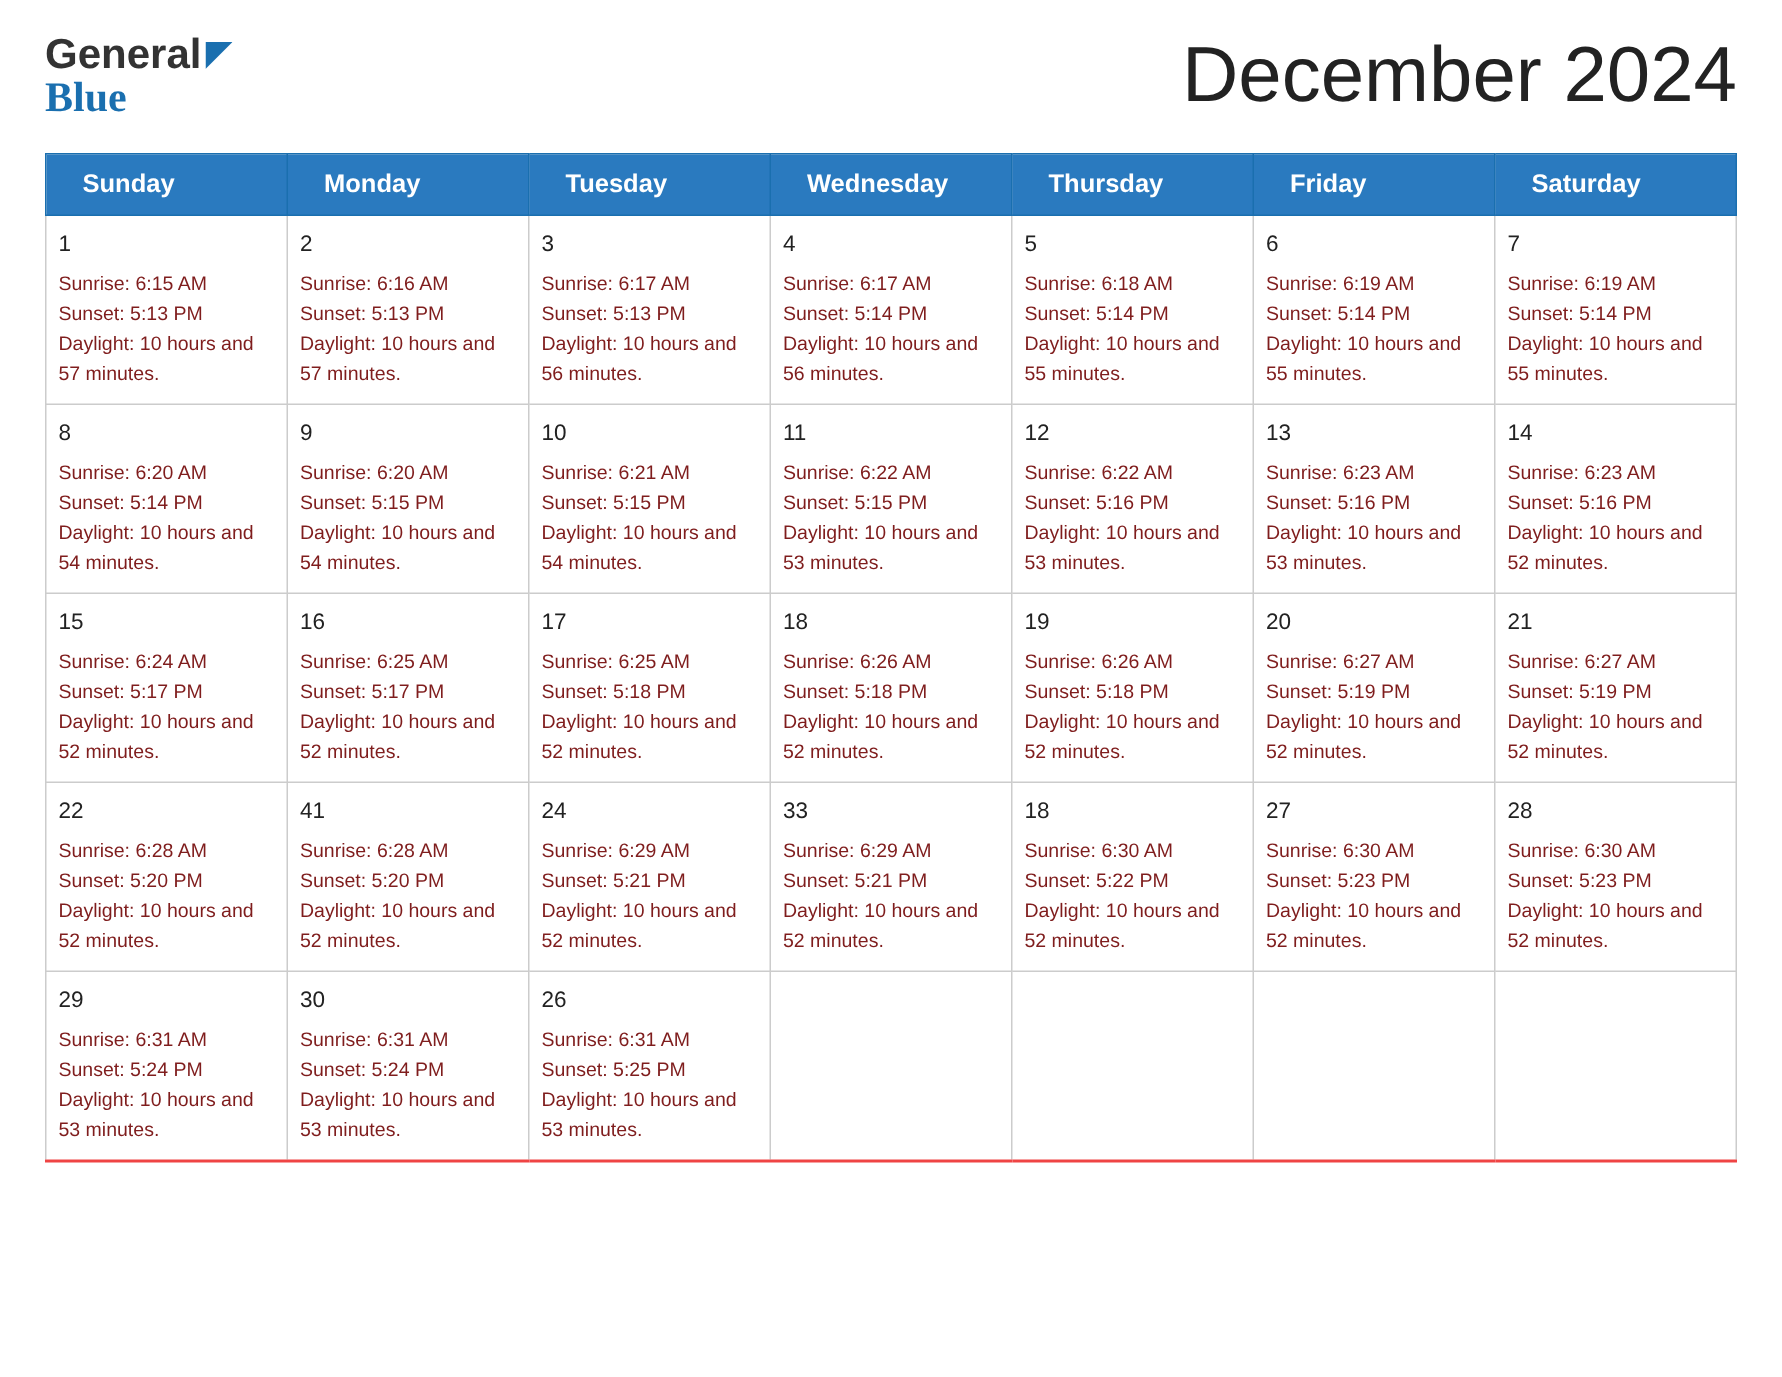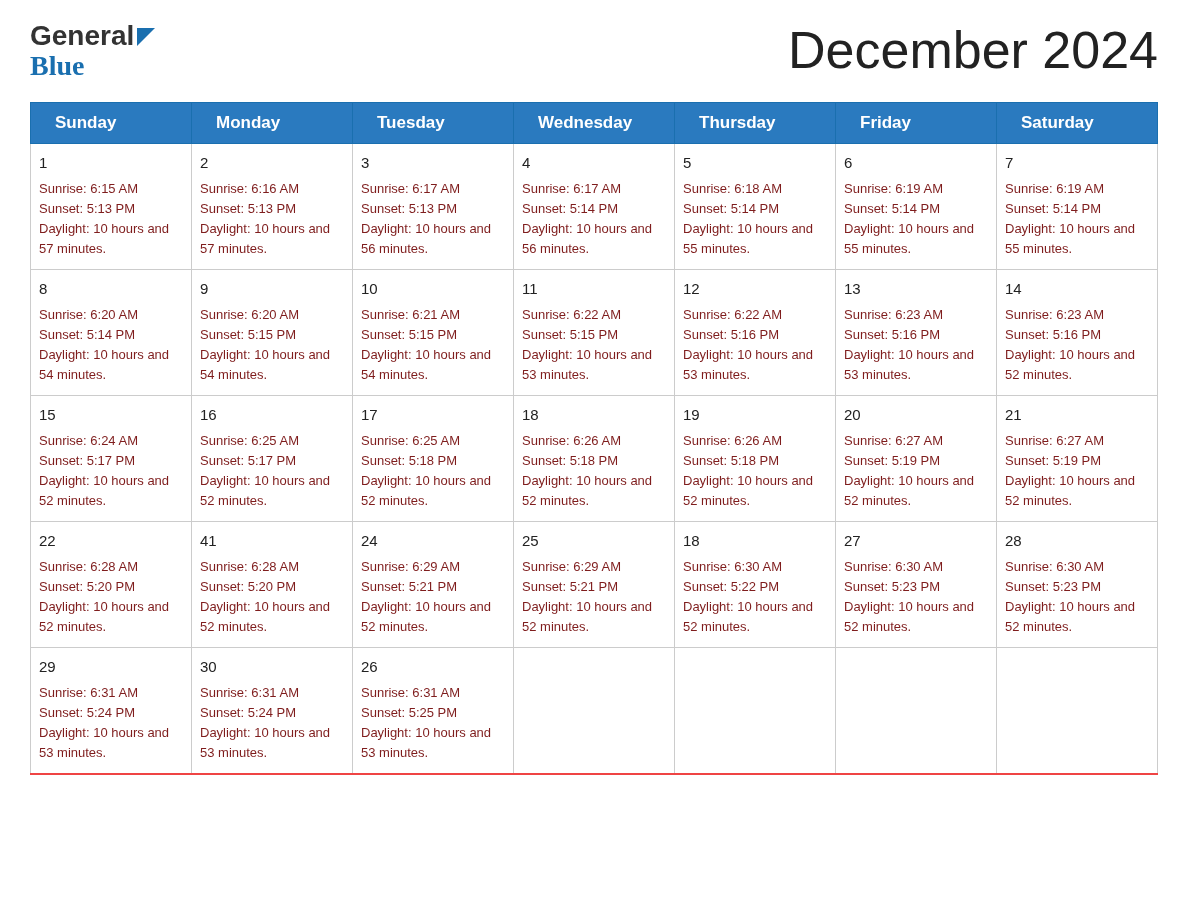--- a/index.html
+++ b/index.html
@@ -138,21 +138,21 @@
         <td><span class="day-number">17</span><span class="day-info">Sunrise: 6:25 AM<br>Sunset: 5:18 PM<br>Daylight: 10 hours and 52 minutes.</span></td>
         <td><span class="day-number">18</span><span class="day-info">Sunrise: 6:26 AM<br>Sunset: 5:18 PM<br>Daylight: 10 hours and 52 minutes.</span></td>
         <td><span class="day-number">19</span><span class="day-info">Sunrise: 6:26 AM<br>Sunset: 5:18 PM<br>Daylight: 10 hours and 52 minutes.</span></td>
         <td><span class="day-number">20</span><span class="day-info">Sunrise: 6:27 AM<br>Sunset: 5:19 PM<br>Daylight: 10 hours and 52 minutes.</span></td>
         <td><span class="day-number">21</span><span class="day-info">Sunrise: 6:27 AM<br>Sunset: 5:19 PM<br>Daylight: 10 hours and 52 minutes.</span></td>
       </tr>
       <tr>
         <td><span class="day-number">22</span><span class="day-info">Sunrise: 6:28 AM<br>Sunset: 5:20 PM<br>Daylight: 10 hours and 52 minutes.</span></td>
         <td><span class="day-number">41</span><span class="day-info">Sunrise: 6:28 AM<br>Sunset: 5:20 PM<br>Daylight: 10 hours and 52 minutes.</span></td>
         <td><span class="day-number">24</span><span class="day-info">Sunrise: 6:29 AM<br>Sunset: 5:21 PM<br>Daylight: 10 hours and 52 minutes.</span></td>
-        <td><span class="day-number">25</span><span class="day-info">Sunrise: 6:29 AM<br>Sunset: 5:21 PM<br>Daylight: 10 hours and 52 minutes.</span></td>
+        <td><span class="day-number">33</span><span class="day-info">Sunrise: 6:29 AM<br>Sunset: 5:21 PM<br>Daylight: 10 hours and 52 minutes.</span></td>
         <td><span class="day-number">18</span><span class="day-info">Sunrise: 6:30 AM<br>Sunset: 5:22 PM<br>Daylight: 10 hours and 52 minutes.</span></td>
         <td><span class="day-number">27</span><span class="day-info">Sunrise: 6:30 AM<br>Sunset: 5:23 PM<br>Daylight: 10 hours and 52 minutes.</span></td>
         <td><span class="day-number">28</span><span class="day-info">Sunrise: 6:30 AM<br>Sunset: 5:23 PM<br>Daylight: 10 hours and 52 minutes.</span></td>
       </tr>
       <tr>
         <td><span class="day-number">29</span><span class="day-info">Sunrise: 6:31 AM<br>Sunset: 5:24 PM<br>Daylight: 10 hours and 53 minutes.</span></td>
         <td><span class="day-number">30</span><span class="day-info">Sunrise: 6:31 AM<br>Sunset: 5:24 PM<br>Daylight: 10 hours and 53 minutes.</span></td>
         <td><span class="day-number">26</span><span class="day-info">Sunrise: 6:31 AM<br>Sunset: 5:25 PM<br>Daylight: 10 hours and 53 minutes.</span></td>
         <td class="empty-cell"></td>
         <td class="empty-cell"></td>

